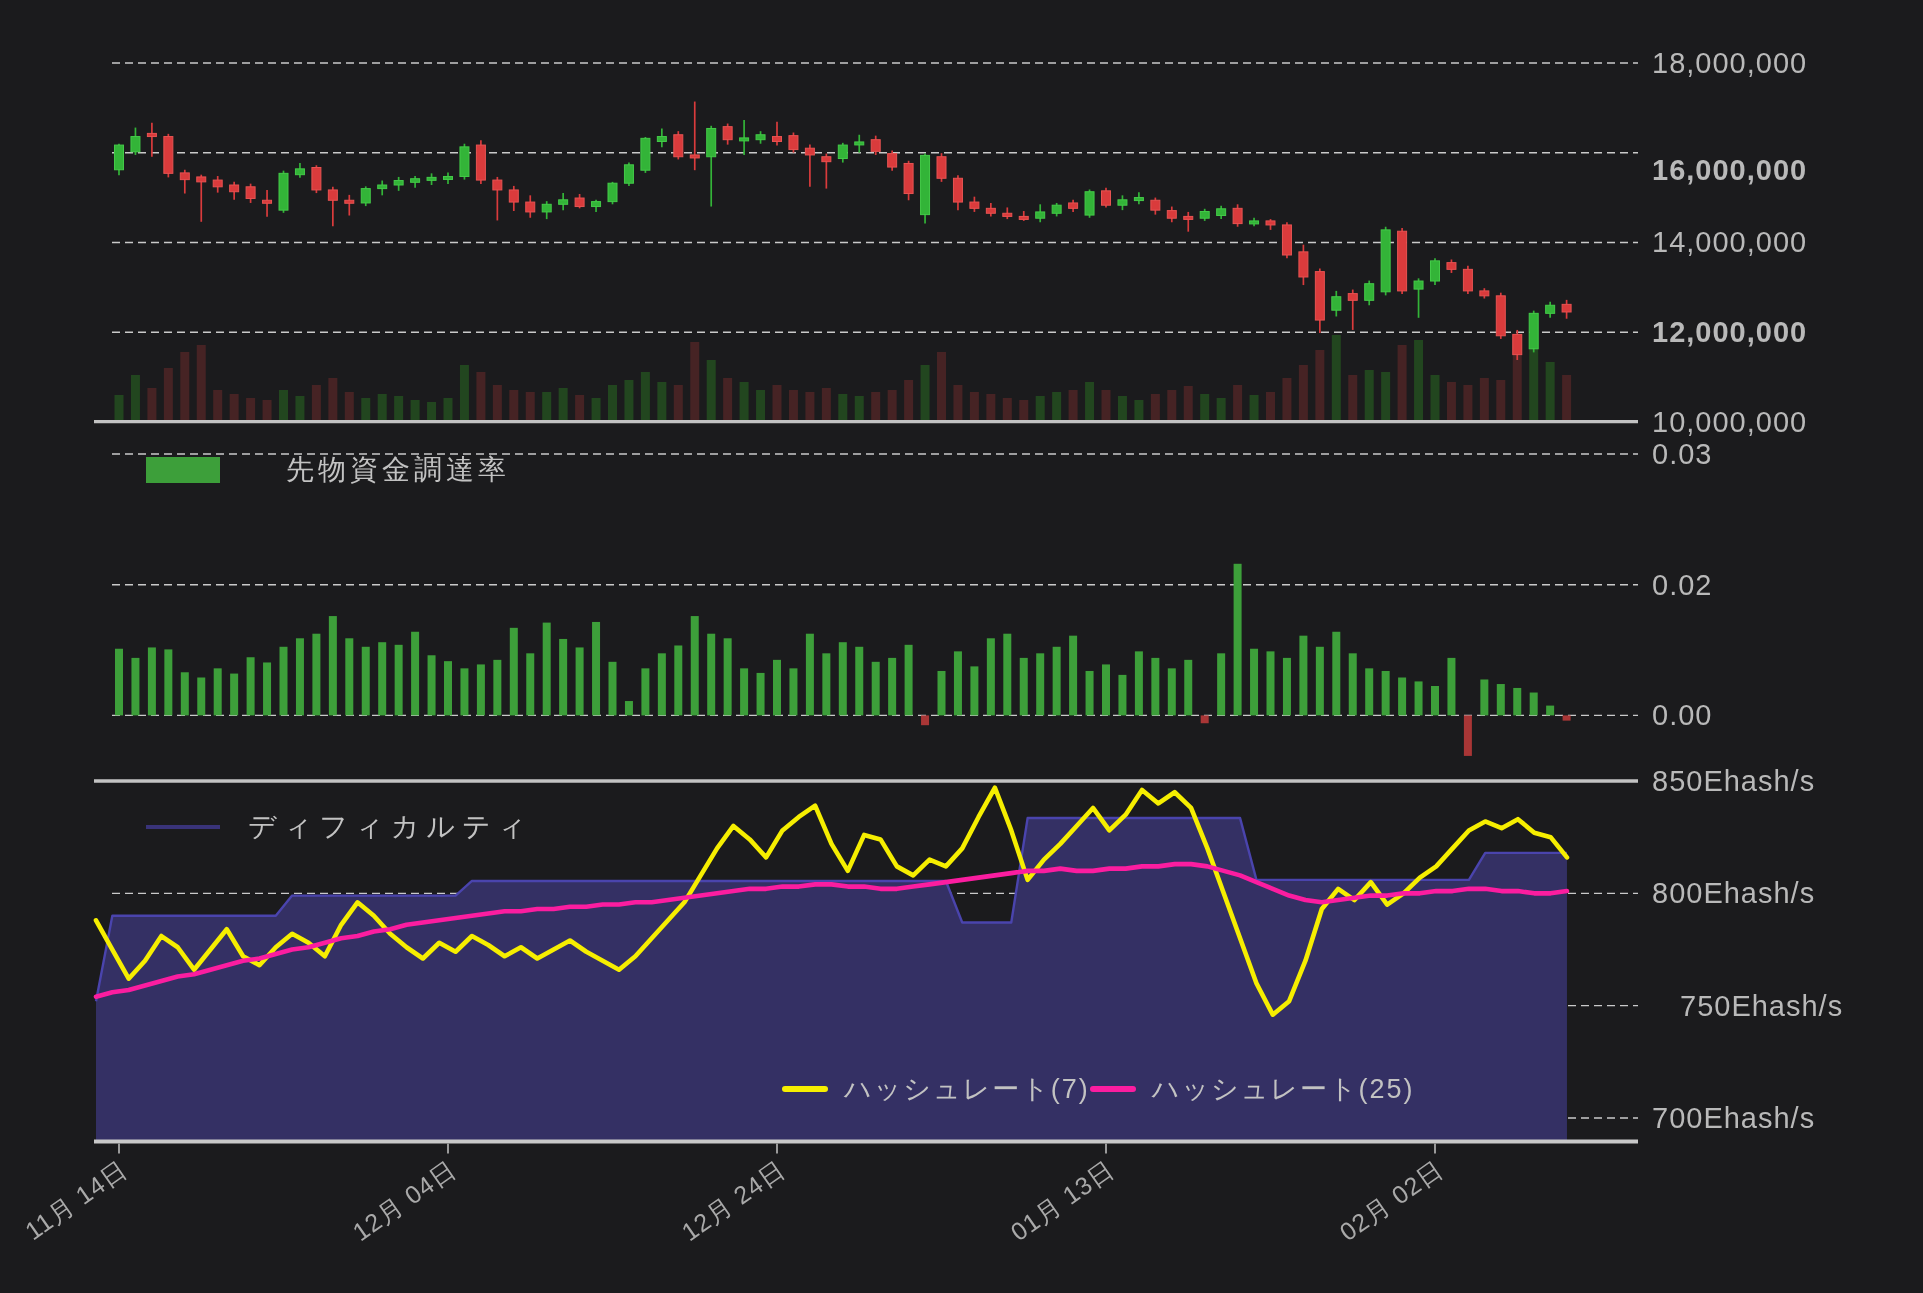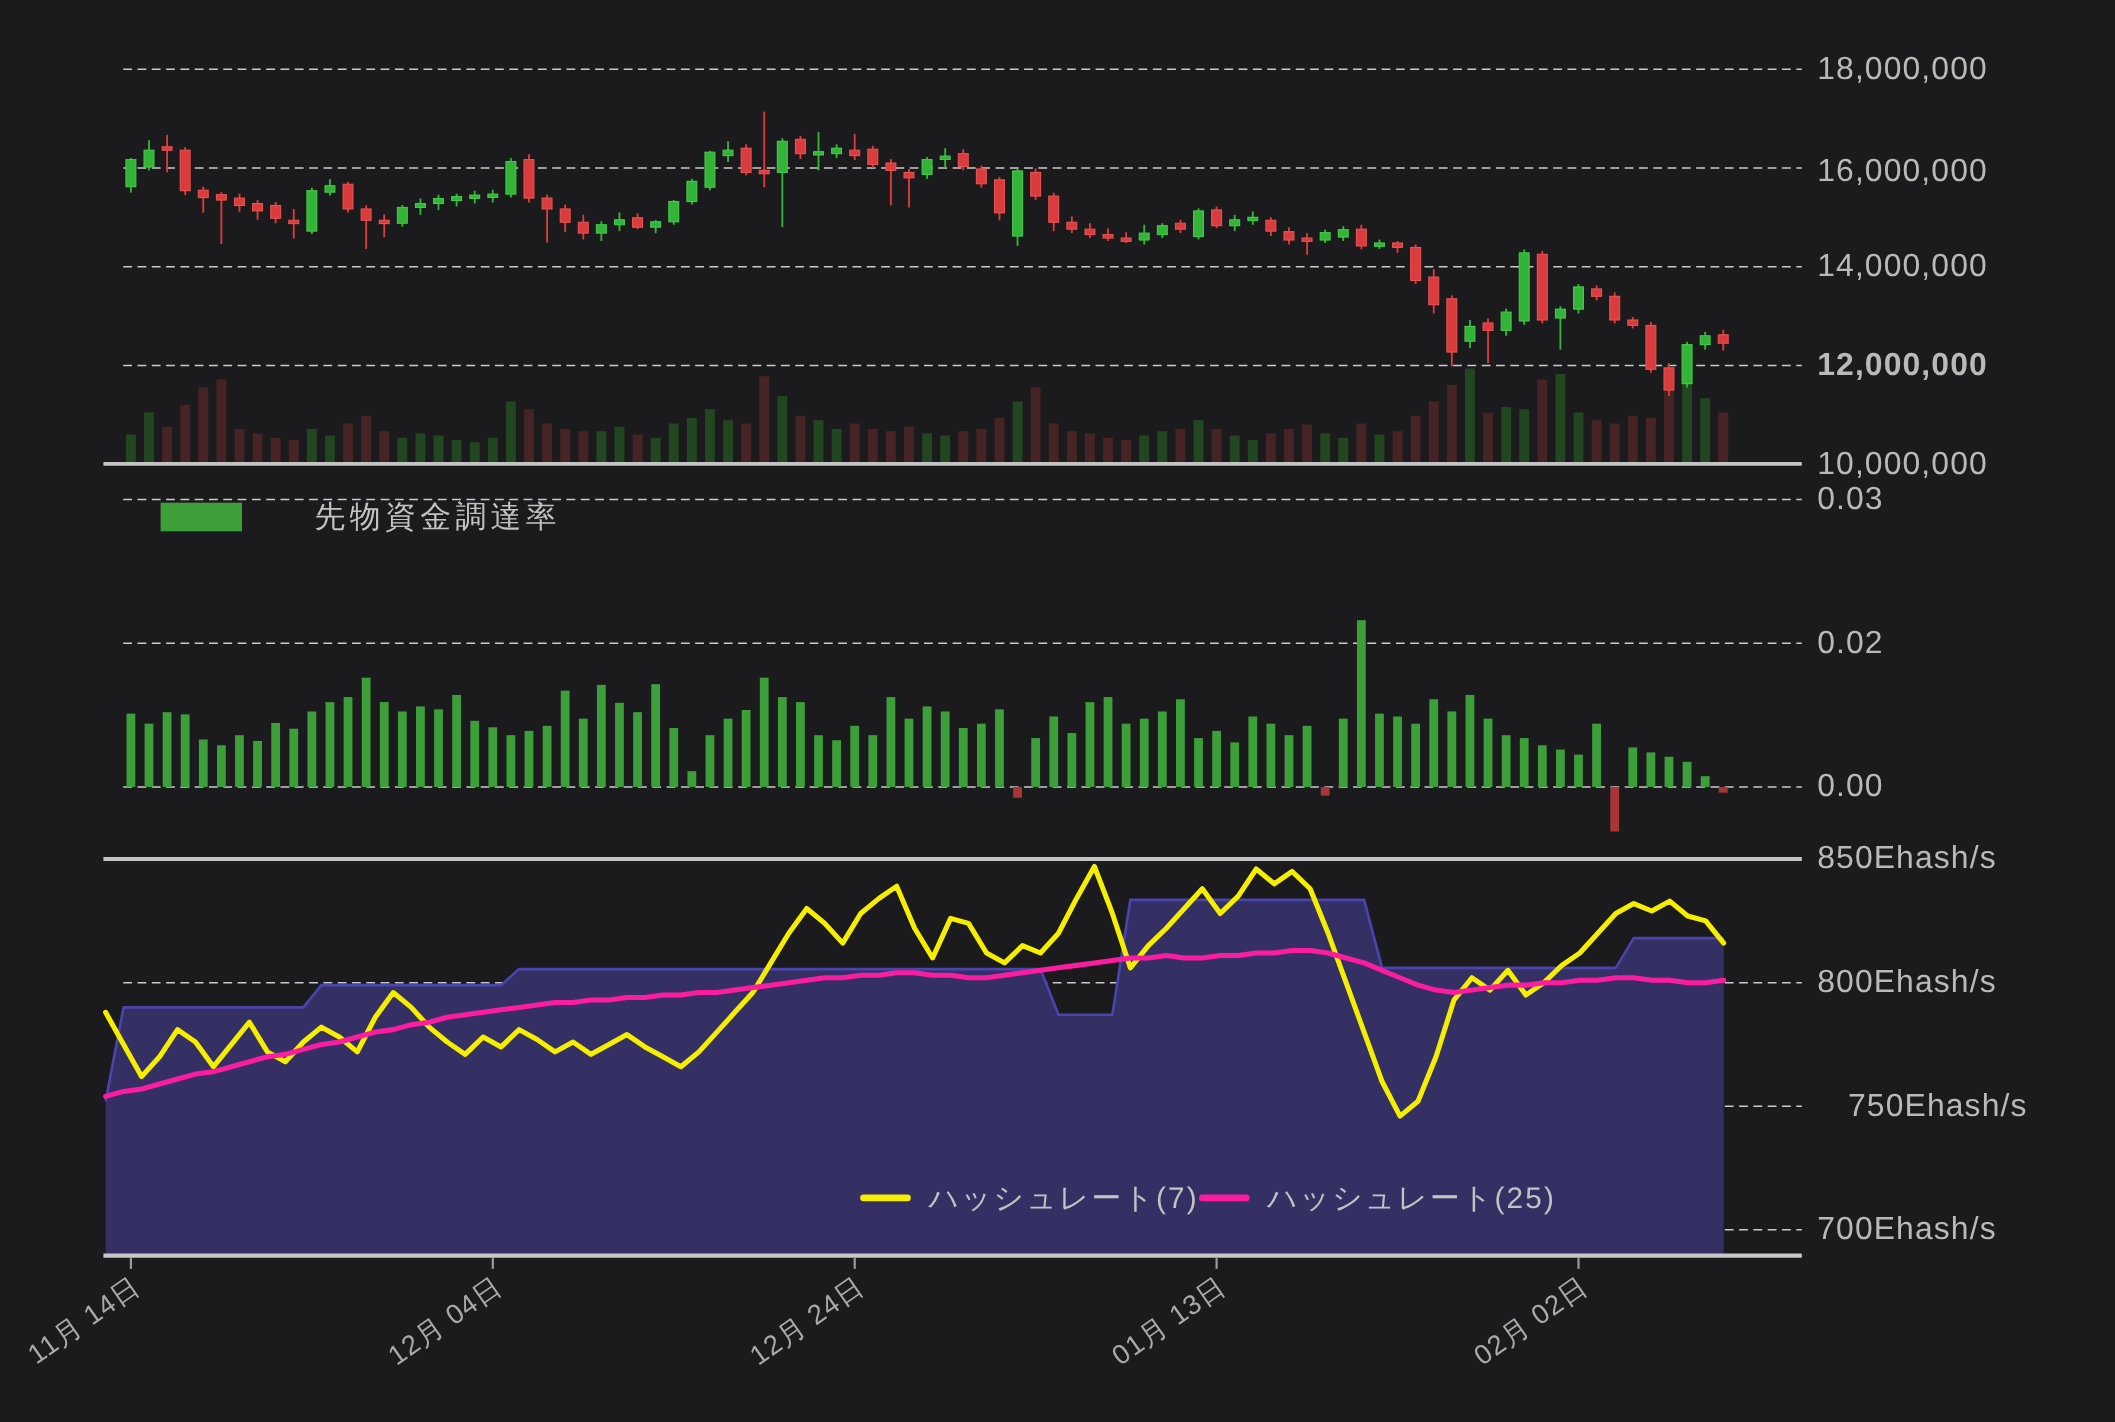--- a/index.html
+++ b/index.html
@@ -412,21 +412,21 @@
         <line x1="94" y1="1141.5" x2="1638" y2="1141.5" stroke="#c9c9c9" stroke-width="4"></line>
         <line x1="119" y1="1143.5" x2="119" y2="1153.5" stroke="#9a9a9a" stroke-width="2"></line>
         <line x1="448" y1="1143.5" x2="448" y2="1153.5" stroke="#9a9a9a" stroke-width="2"></line>
         <line x1="777" y1="1143.5" x2="777" y2="1153.5" stroke="#9a9a9a" stroke-width="2"></line>
         <line x1="1106" y1="1143.5" x2="1106" y2="1153.5" stroke="#9a9a9a" stroke-width="2"></line>
         <line x1="1435" y1="1143.5" x2="1435" y2="1153.5" stroke="#9a9a9a" stroke-width="2"></line>
       </svg></div>
 
   <div id="y-labels">
       <div class="y-label" style="top: 62.96px;">18,000,000</div>
-      <div class="y-label" style="top: 156px;">16,000,000</div>
+      <div class="y-label" style="top: 170px; font-weight: bold;">16,000,000</div>
       <div class="y-label" style="top: 242.44px;">14,000,000</div>
       <div class="y-label" style="top: 332.18px; font-weight: bold;">12,000,000</div>
       <div class="y-label" style="top: 421.92px;">10,000,000</div>
       <div class="y-label" style="top: 454px;">0.03</div>
       <div class="y-label" style="top: 584.7px;">0.02</div>
       <div class="y-label" style="top: 715.4px;">0.00</div>
       <div class="y-label" style="top: 781px;">850Ehash/s</div>
       <div class="y-label" style="top: 893.335px;">800Ehash/s</div>
       <div class="y-label" style="top: 1005.67px; margin-left: 28px;">750Ehash/s</div>
       <div class="y-label" style="top: 1118.01px;">700Ehash/s</div>
@@ -437,20 +437,24 @@
       <div class="x-tick-label" style="left: 773px; top: 1153px;">12月 24日</div>
       <div class="x-tick-label" style="left: 1102px; top: 1153px;">01月 13日</div>
       <div class="x-tick-label" style="left: 1431px; top: 1153px;">02月 02日</div>
     </div>
 
   <div class="legend" id="legend-funding">
     <span class="swatch" style="background-color: rgb(61, 159, 58);"></span>
     <span class="legend-text">先物資金調達率</span>
   </div>
 
+  <div class="legend" id="legend-difficulty">
+    <span class="swatch" style="background-color: rgb(57, 51, 121);"></span>
+    <span class="legend-text">ディフィカルティ</span>
+  </div>
 
   <div class="legend" id="legend-hashrate">
     <span class="hl-swatch" style="background-color: rgb(246, 238, 0);"></span>
     <span class="legend-text">ハッシュレート(7)</span>
     <span class="hl-swatch" style="background-color: rgb(251, 29, 160);"></span>
     <span class="legend-text">ハッシュレート(25)</span>
   </div>
 </div>
 
 </body></html>

